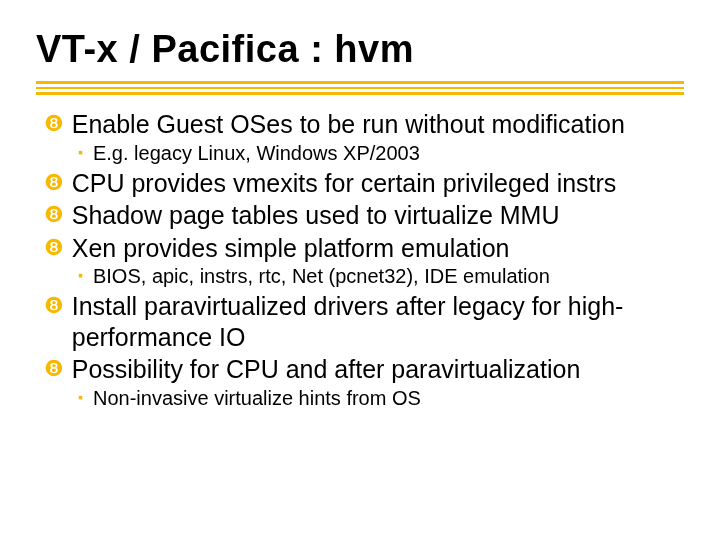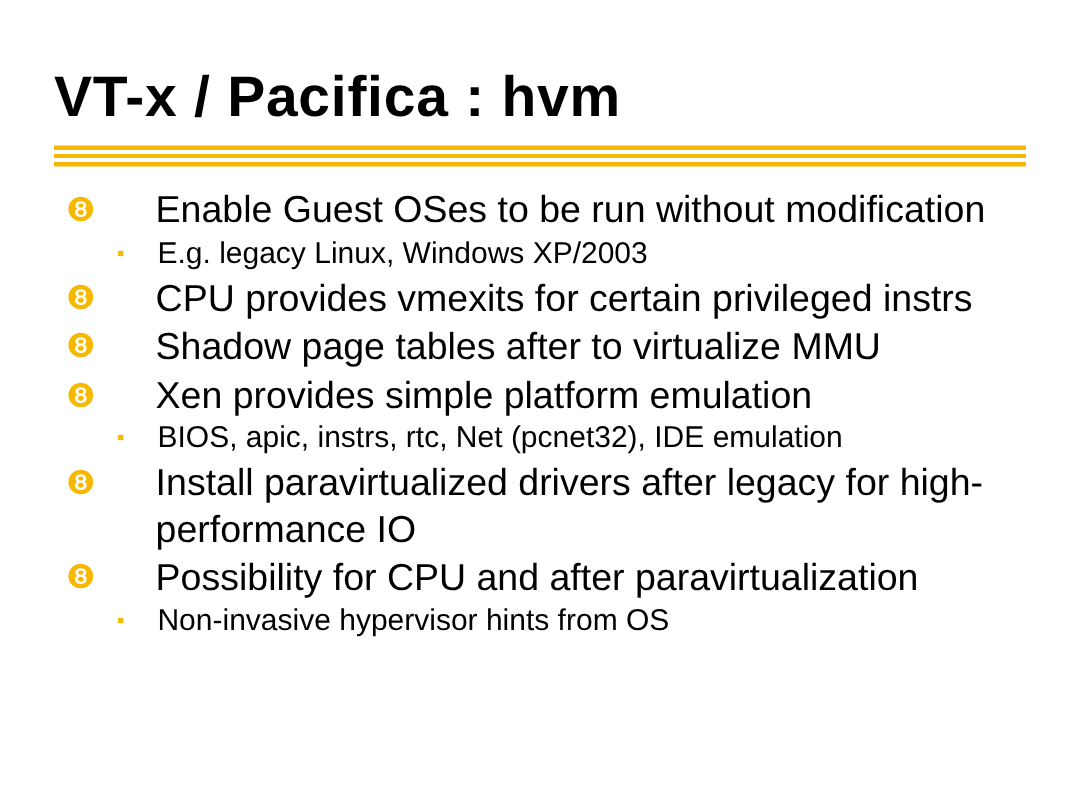--- a/index.html
+++ b/index.html
@@ -9,21 +9,21 @@
     background: #fff;
     font-family: Arial, Helvetica, sans-serif;
     overflow: hidden;
     position: relative;
   }
   .title {
     font-family: "Arial Black", Arial, sans-serif;
     font-weight: 900;
     font-size: 38px;
     color: #000;
-    padding: 44px 0 6px 36px;
+    padding: 28px 0 6px 36px;
     letter-spacing: 0.5px;
   }
   .underline {
     height: 14px;
     margin: 4px 36px 14px 36px;
     background: linear-gradient(
       to bottom,
       #f6b800 0%, #f6b800 20%,
       #fff 20%, #fff 40%,
       #f6b800 40%, #f6b800 60%,
@@ -42,39 +42,39 @@
     display: flex;
     align-items: flex-start;
   }
   .l1 .bullet {
     color: #f6b800;
     font-size: 22px;
     margin-right: 8px;
     line-height: 1.35;
     flex-shrink: 0;
   }
-  .l1 .text { flex: 1; margin-left: 32px; }
+  .l1 .text { flex: 1; }
   .l2 {
     font-size: 20px;
     color: #000;
     line-height: 1.3;
     margin-left: 34px;
     margin-top: 0px;
     margin-bottom: 2px;
     display: flex;
     align-items: flex-start;
   }
   .l2 .bullet {
     color: #f6b800;
     font-size: 14px;
     margin-right: 10px;
     line-height: 1.8;
     flex-shrink: 0;
   }
-  .l2 .text { flex: 1; margin-left: 12px; }
+  .l2 .text { flex: 1; }
 </style>
 </head>
 <body>
 
 <div class="title">VT-x / Pacifica : hvm</div>
 <div class="underline"></div>
 
 <div class="content">
 
   <div class="l1">
@@ -86,21 +86,21 @@
     <span class="text">E.g. legacy Linux, Windows XP/2003</span>
   </div>
 
   <div class="l1">
     <span class="bullet">❽</span>
     <span class="text">CPU provides vmexits for certain privileged instrs</span>
   </div>
 
   <div class="l1">
     <span class="bullet">❽</span>
-    <span class="text">Shadow page tables after to virtualize MMU</span>
+    <span class="text">Shadow page tables used to virtualize MMU</span>
   </div>
 
   <div class="l1">
     <span class="bullet">❽</span>
     <span class="text">Xen provides simple platform emulation</span>
   </div>
   <div class="l2">
     <span class="bullet">▪</span>
     <span class="text">BIOS, apic, instrs, rtc, Net (pcnet32), IDE emulation</span>
   </div>
@@ -109,16 +109,16 @@
     <span class="bullet">❽</span>
     <span class="text">Install paravirtualized drivers after legacy for high-performance IO</span>
   </div>
 
   <div class="l1">
     <span class="bullet">❽</span>
     <span class="text">Possibility for CPU and after paravirtualization</span>
   </div>
   <div class="l2">
     <span class="bullet">▪</span>
-    <span class="text">Non-invasive hypervisor hints from OS</span>
+    <span class="text">Non-invasive virtualize hints from OS</span>
   </div>
 
 </div>
 
 </body></html>

